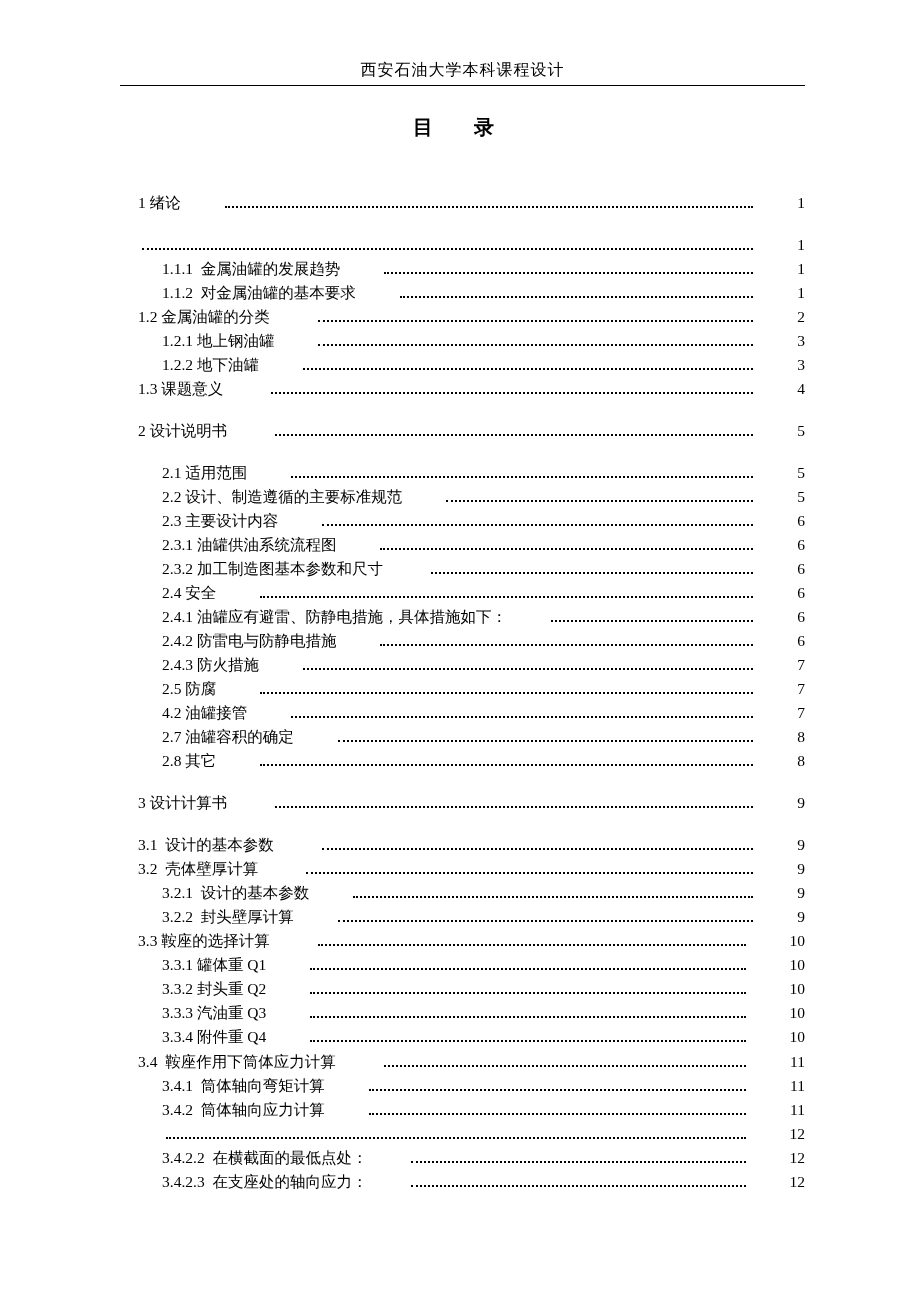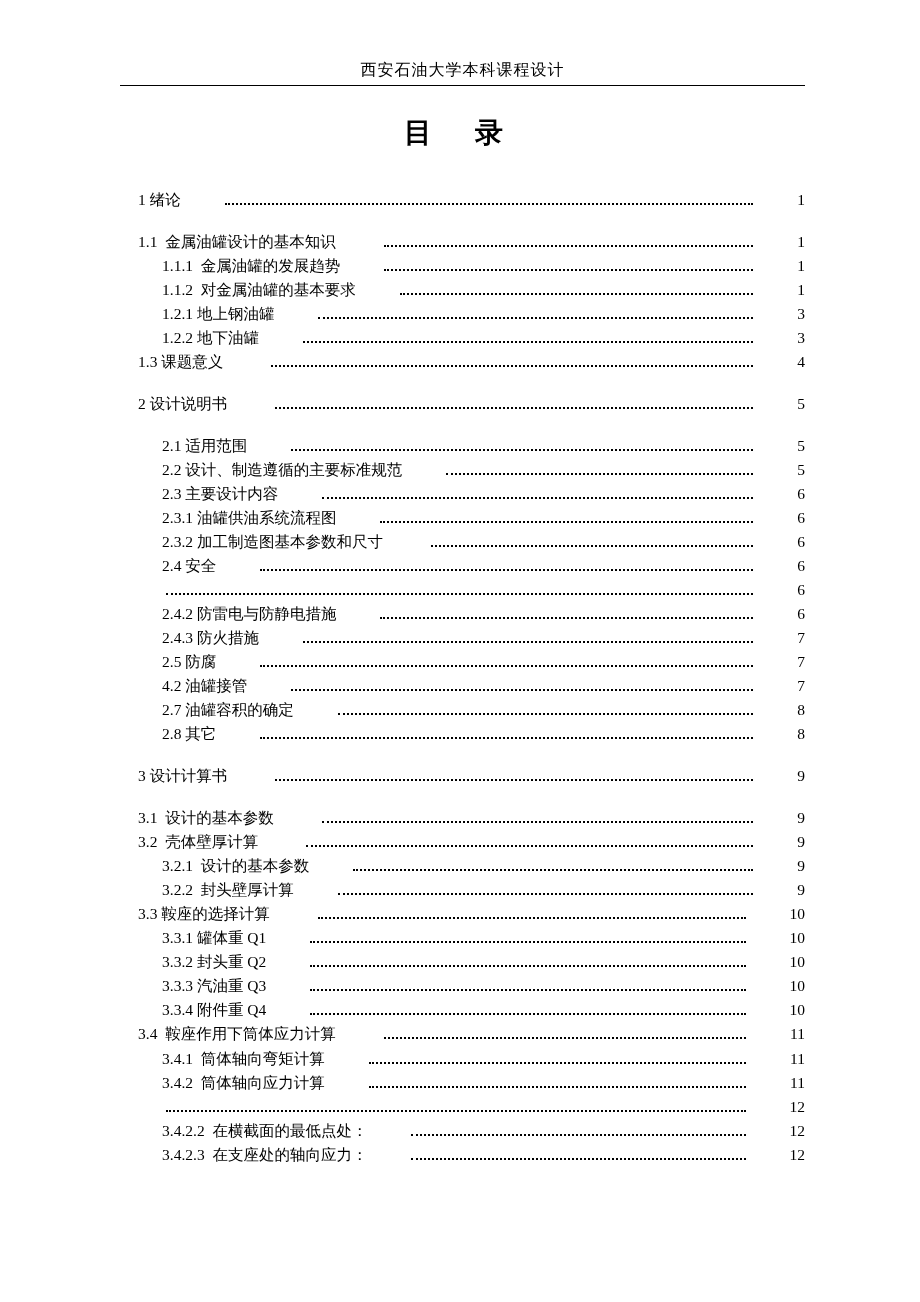--- a/index.html
+++ b/index.html
@@ -21,24 +21,24 @@
     letter-spacing: 1px;
     margin-bottom: 4px;
   }
   .hr-line {
     border: none;
     border-top: 1.5px solid #000;
     margin: 0 0 28px 0;
   }
   .title {
     text-align: center;
-    font-size: 28px;
+    font-size: 20px;
     font-weight: bold;
     letter-spacing: 18px;
-    margin-bottom: 36px;
+    margin-bottom: 50px;
   }
   .toc {
     font-size: 15.5px;
     line-height: 1.55;
   }
   .toc-row {
     display: flex;
     align-items: baseline;
     white-space: nowrap;
     gap: 40px;
@@ -67,33 +67,37 @@
   <div class="running-head">西安石油大学本科课程设计</div>
   <hr class="hr-line">
   <div class="title">目  录</div>
   <div class="toc" id="toc">
       <div class="toc-row lvl-0">
         <span class="toc-label">1 绪论</span>
         <span class="dots"></span>
         <span class="pg">1</span>
       </div>
       <div class="toc-row lvl-1 section-gap">
-        <span class="toc-label">1.1  金属油罐设计的基本知识 </span>
         <span class="dots"></span>
         <span class="pg">1</span>
       </div>
       <div class="toc-row lvl-2">
         <span class="toc-label">1.1.1  金属油罐的发展趋势</span>
         <span class="dots"></span>
         <span class="pg">1</span>
       </div>
       <div class="toc-row lvl-2">
         <span class="toc-label">1.1.2  对金属油罐的基本要求</span>
         <span class="dots"></span>
         <span class="pg">1</span>
+      </div>
+      <div class="toc-row lvl-1">
+        <span class="toc-label">1.2 金属油罐的分类 </span>
+        <span class="dots"></span>
+        <span class="pg">2</span>
       </div>
       <div class="toc-row lvl-2">
         <span class="toc-label">1.2.1 地上钢油罐</span>
         <span class="dots"></span>
         <span class="pg">3</span>
       </div>
       <div class="toc-row lvl-2">
         <span class="toc-label">1.2.2 地下油罐</span>
         <span class="dots"></span>
         <span class="pg">3</span>
@@ -132,20 +136,21 @@
         <span class="toc-label">2.3.2 加工制造图基本参数和尺寸 </span>
         <span class="dots"></span>
         <span class="pg">6</span>
       </div>
       <div class="toc-row lvl-2">
         <span class="toc-label">2.4 安全</span>
         <span class="dots"></span>
         <span class="pg">6</span>
       </div>
       <div class="toc-row lvl-2">
+        <span class="toc-label">2.4.1 油罐应有避雷、防静电措施，具体措施如下：</span>
         <span class="dots"></span>
         <span class="pg">6</span>
       </div>
       <div class="toc-row lvl-2">
         <span class="toc-label">2.4.2 防雷电与防静电措施</span>
         <span class="dots"></span>
         <span class="pg">6</span>
       </div>
       <div class="toc-row lvl-2">
         <span class="toc-label">2.4.3 防火措施</span>

